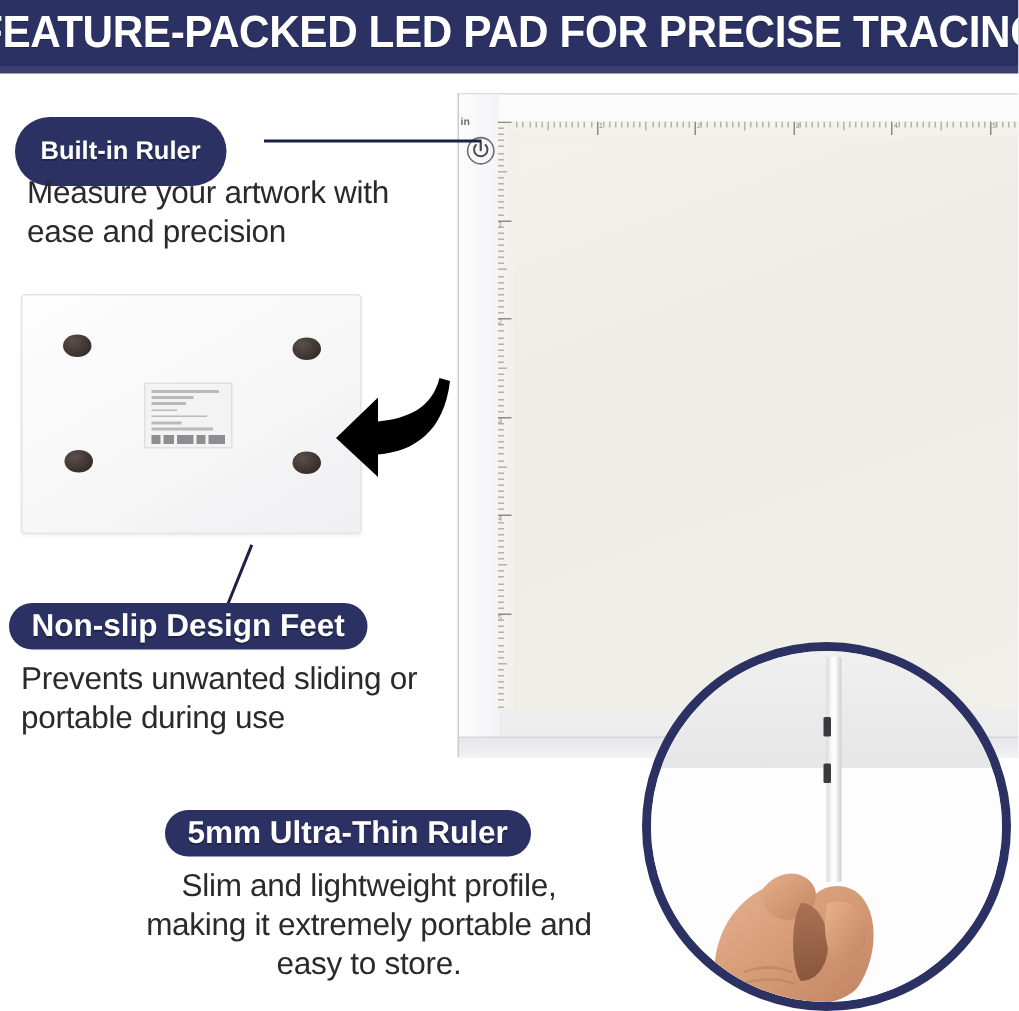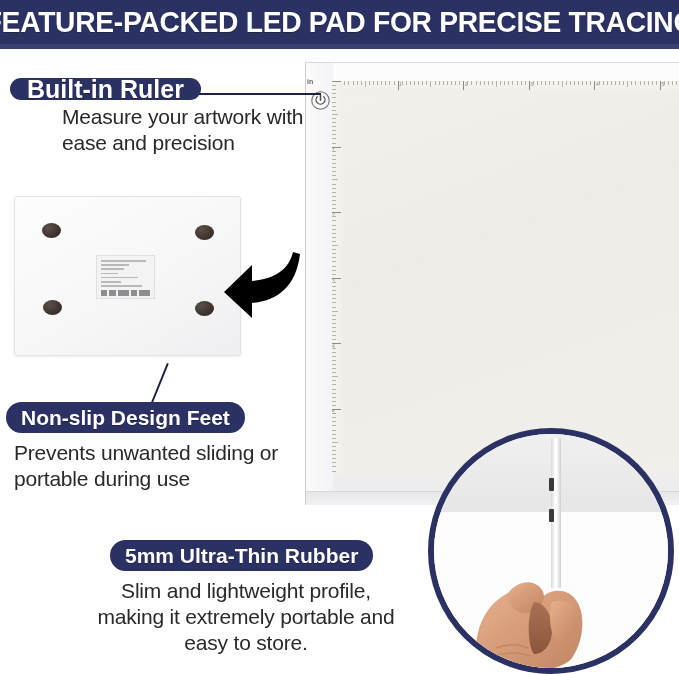--- a/index.html
+++ b/index.html
@@ -235,23 +235,23 @@
     font-weight: bold;
     display: flex;
     align-items: center;
     justify-content: center;
     white-space: nowrap;
     box-sizing: border-box;
     text-shadow: 0 1px 0 rgba(0,0,0,0.3);
   }
   .badge-ruler {
     left: 10px; top: 78px;
-    height: 22px;
+    height: 46px;
     padding: 0 17px;
-    font-size: 25px;
+    font-size: 17px;
   }
   .badge-feet {
     left: 6px; top: 402px;
     height: 31px;
     padding: 0 15px;
     font-size: 21px;
   }
   .badge-thin {
     left: 110px; top: 540px;
     height: 31px;
@@ -260,21 +260,21 @@
   }
 
   .callout-body {
     position: absolute;
     color: #2a2a2a;
     font-size: 21px;
     line-height: 26px;
     font-weight: normal;
     letter-spacing: -0.2px;
   }
-  .body-ruler { left: 18px; top: 104px; width: 280px; margin-left: 44px; }
+  .body-ruler { left: 18px; top: 116px; width: 280px; }
   .body-feet  { left: 14px; top: 440px; width: 292px; }
   .body-thin  { left: 86px; top: 578px; width: 320px; text-align: center; }
 
   
   .leader {
     position: absolute;
     background: #1c2145;
   }
   .leader-ruler {
     left: 176px;
@@ -599,21 +599,21 @@
 </div>
 
 <div class="leader leader-ruler z-call"></div>
 <div class="badge badge-ruler z-call">Built-in Ruler</div>
 <div class="callout-body body-ruler z-call">Measure your artwork with ease and precision</div>
 
 <div class="leader leader-feet z-call"></div>
 <div class="badge badge-feet z-call">Non-slip Design Feet</div>
 <div class="callout-body body-feet z-call">Prevents unwanted sliding or portable during use</div>
 
-<div class="badge badge-thin z-call">5mm Ultra-Thin Rubber</div>
+<div class="badge badge-thin z-call">5mm Ultra-Thin Ruler</div>
 <div class="callout-body body-thin z-call">Slim and lightweight profile, making it extremely portable and easy to store.</div>
 
 <div class="circle-inset z-circle">
   <div class="inset-bg-top"></div>
   <div class="inset-bg-bottom"></div>
   <div class="thin-edge"></div>
   <div class="edge-port p1"></div>
   <div class="edge-port p2"></div>
 
   <div class="hand">

